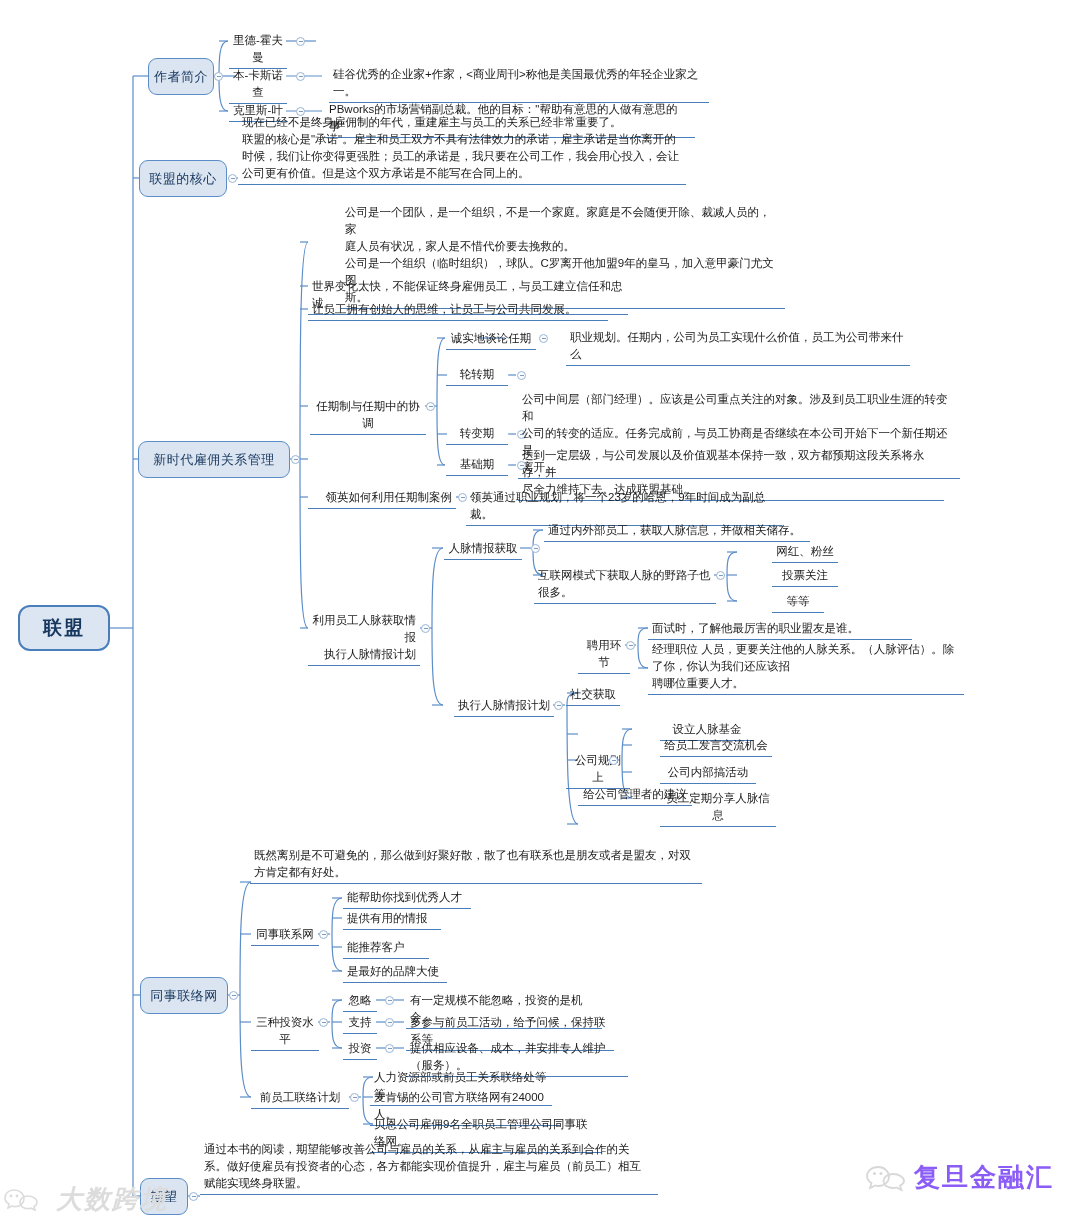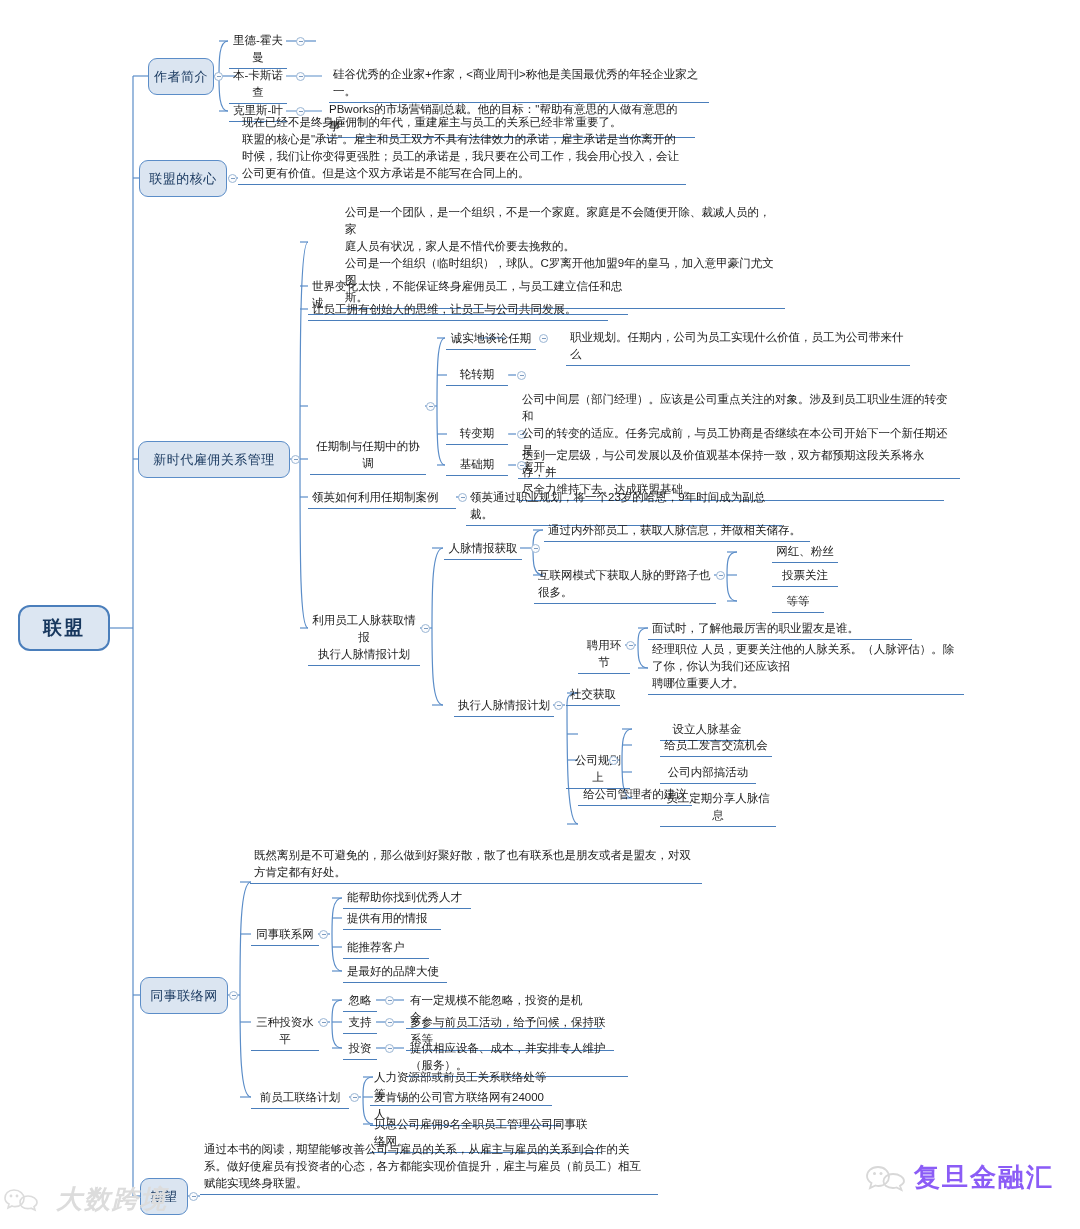--- a/index.html
+++ b/index.html
@@ -243,46 +243,46 @@
 
   <div class="node ul" style="left:320px; top:203px; width:444px;margin-left:21px;">公司是一个团队，是一个组织，不是一个家庭。家庭是不会随便开除、裁减人员的，家
 庭人员有状况，家人是不惜代价要去挽救的。
 公司是一个组织（临时组织），球队。C罗离开他加盟9年的皇马，加入意甲豪门尤文图
 斯。</div>
 
   <div class="node ul" style="left:308px; top:277px; width:320px;">世界变化太快，不能保证终身雇佣员工，与员工建立信任和忠诚。</div>
 
   <div class="node ul" style="left:308px; top:300px; width:300px;">让员工拥有创始人的思维，让员工与公司共同发展。</div>
 
-  <div class="node ul" style="left:310px; top:397px; width:116px; text-align:center;margin-top:40px;">任期制与任期中的协调</div>
+  <div class="node ul" style="left:310px; top:397px; width:116px; text-align:center;">任期制与任期中的协调</div>
   <div class="toggle" style="left:426px; top:402px;"></div>
 
   <div class="node ul" style="left:446px; top:329px; width:90px; text-align:center;">诚实地谈论任期</div>
   <div class="toggle" style="left:539px; top:334px;"></div>
   <div class="node ul" style="left:566px; top:328px; width:344px;">职业规划。任期内，公司为员工实现什么价值，员工为公司带来什么</div>
 
   <div class="node ul" style="left:446px; top:365px; width:62px; text-align:center;">轮转期</div>
   <div class="toggle" style="left:517px; top:371px;"></div>
 
   <div class="node ul" style="left:446px; top:424px; width:62px; text-align:center;">转变期</div>
   <div class="toggle" style="left:517px; top:430px;"></div>
   <div class="node ul" style="left:518px; top:390px; width:442px;">公司中间层（部门经理）。应该是公司重点关注的对象。涉及到员工职业生涯的转变和
 公司的转变的适应。任务完成前，与员工协商是否继续在本公司开始下一个新任期还是
 离开。</div>
 
   <div class="node ul" style="left:446px; top:455px; width:62px; text-align:center;">基础期</div>
   <div class="toggle" style="left:517px; top:461px;"></div>
   <div class="node ul" style="left:518px; top:446px; width:426px;">达到一定层级，与公司发展以及价值观基本保持一致，双方都预期这段关系将永存，并
 尽全力维持下去。达成联盟基础。</div>
 
-  <div class="node ul" style="left:308px; top:488px; width:148px; text-align:left;">领英如何利用任期制案例</div>
+  <div class="node ul" style="left:308px; top:488px; width:148px; text-align:right;">领英如何利用任期制案例</div>
   <div class="toggle" style="left:458px; top:493px;"></div>
   <div class="node ul" style="left:466px; top:488px; width:316px;">领英通过职业规划，将一个23岁的哈恩，9年时间成为副总裁。</div>
 
-  <div class="node ul" style="left:308px; top:611px; width:112px; text-align:center; line-height:17px;">利用员工人脉获取情报
+  <div class="node ul" style="left:308px; top:611px; width:112px; text-align:right; line-height:17px;">利用员工人脉获取情报
 执行人脉情报计划</div>
   <div class="toggle" style="left:421px; top:624px;"></div>
 
   <div class="node ul" style="left:444px; top:539px; width:78px; text-align:center;">人脉情报获取</div>
   <div class="toggle" style="left:531px; top:544px;"></div>
 
   <div class="node ul" style="left:544px; top:521px; width:266px;">通过内外部员工，获取人脉信息，并做相关储存。</div>
 
   <div class="node ul" style="left:534px; top:566px; width:182px;">互联网模式下获取人脉的野路子也很多。</div>
   <div class="toggle" style="left:716px; top:571px;"></div>

